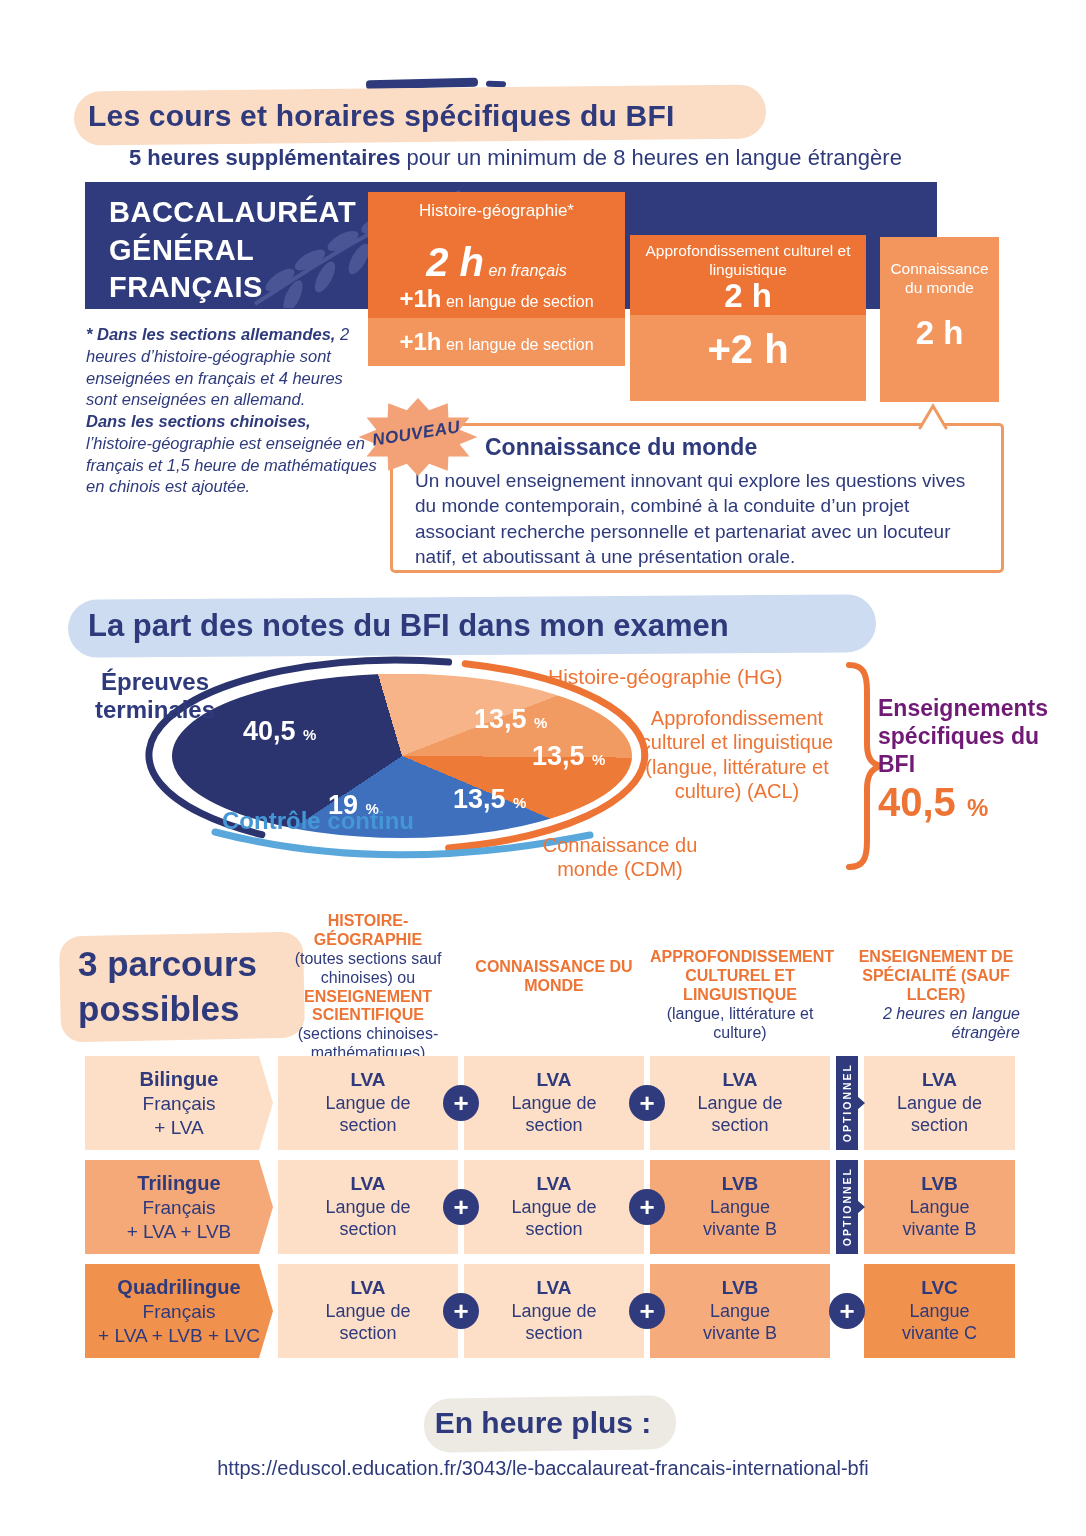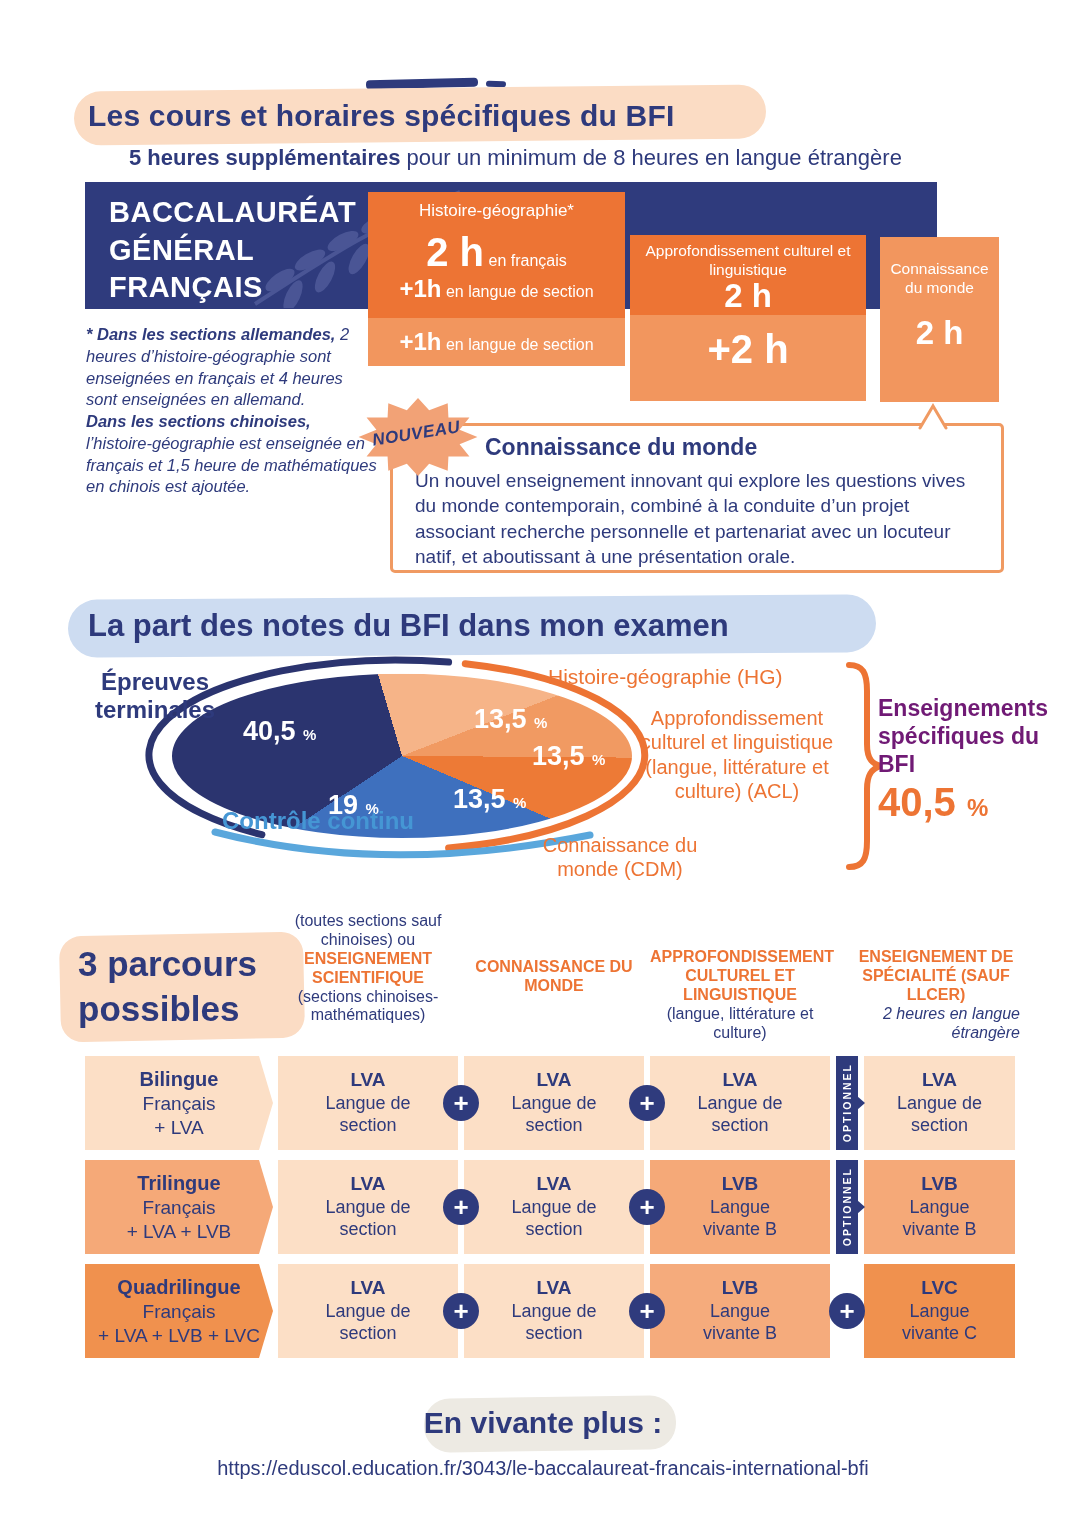--- a/index.html
+++ b/index.html
@@ -114,21 +114,21 @@
 
   <div class="abs footnote navy" style="left:86px;top:324px;width:292px;">
     <span class="bold">* Dans les sections allemandes,</span>
     <span>2 heures d’histoire-géographie sont enseignées en français et 4 heures sont enseignées en allemand.</span><br>
     <span class="bold">Dans les sections chinoises,</span>
     <span>l’histoire-géographie est enseignée en français et 1,5 heure de mathématiques en chinois est ajoutée.</span>
   </div>
 
   <div class="abs obox obox-dark" style="left:368px;top:192px;width:257px;height:126px;">
     <div class="obox-label">Histoire-géographie*</div>
-    <div style="margin-top:10px;">
+    <div style="margin-top:20px;font-style:italic;">
       <span class="hours-big">2 h</span>
       <span class="hours-note">en français</span>
     </div>
     <div style="margin-top:2px;">
       <span class="hours-plus">+1h</span>
       <span class="hours-note">en langue de section</span>
     </div>
   </div>
   <div class="abs obox obox-light" style="left:368px;top:318px;width:257px;height:48px;line-height:48px;">
     <span class="hours-plus">+1h</span>
@@ -195,20 +195,21 @@
     <path d="M6,5 C20,5 24,13 24,31 L24,84 C24,100 30,104 38,106 C30,108 24,113 24,129 L24,181 C24,199 20,207 6,207" fill="none" stroke="#ed7434" stroke-width="6" stroke-linecap="round"></path>
   </svg>
   <div class="abs ens-title" style="left:878px;top:694px;width:175px;">Enseignements spécifiques du BFI</div>
   <div class="abs ens-val" style="left:878px;top:780px;">
     <span>40,5</span> <span class="pct">%</span></div>
 
   <div class="abs hl-peach" style="left:60px;top:934px;width:244px;height:106px;border-radius:22px;transform:rotate(-1.2deg);"></div>
   <div class="abs s3-title navy" style="left:78px;top:942px;width:220px;">3 parcours possibles</div>
 
   <div class="abs colhead" style="left:278px;top:912px;width:180px;">
+    <div class="h-o">HISTOIRE-GÉOGRAPHIE</div>
     <div class="h-n">(toutes sections sauf chinoises) ou</div>
     <div class="h-o">ENSEIGNEMENT SCIENTIFIQUE</div>
     <div class="h-n">(sections chinoises-mathématiques)</div>
   </div>
   <div class="abs colhead" style="left:464px;top:958px;width:180px;">
     <div class="h-o">CONNAISSANCE DU MONDE</div>
   </div>
   <div class="abs colhead" style="left:650px;top:948px;width:180px;">
     <div class="h-o">APPROFONDISSEMENT CULTUREL ET LINGUISTIQUE</div>
     <div class="h-n">(langue, littérature et culture)</div>
@@ -305,16 +306,16 @@
       <span>+</span>
     </div>
   <div class="abs plus-circle" style="left:629px;top:1293px;">
       <span>+</span>
     </div>
   <div class="abs plus-circle" style="left:829px;top:1293px;">
       <span>+</span>
     </div>
 
   <div class="abs hl-beige" style="left:424px;top:1397px;width:252px;height:54px;transform:rotate(-0.8deg);"></div>
-  <div class="abs footer-title navy center" style="left:0;top:1406px;width:1086px;">En vivante plus :</div>
+  <div class="abs footer-title navy center" style="left:0;top:1406px;width:1086px;">En heure plus :</div>
   <div class="abs footer-url navy center" style="left:0;top:1457px;width:1086px;">https://eduscol.education.fr/3043/le-baccalaureat-francais-international-bfi</div>
 
 </div>
 
 </body></html>

